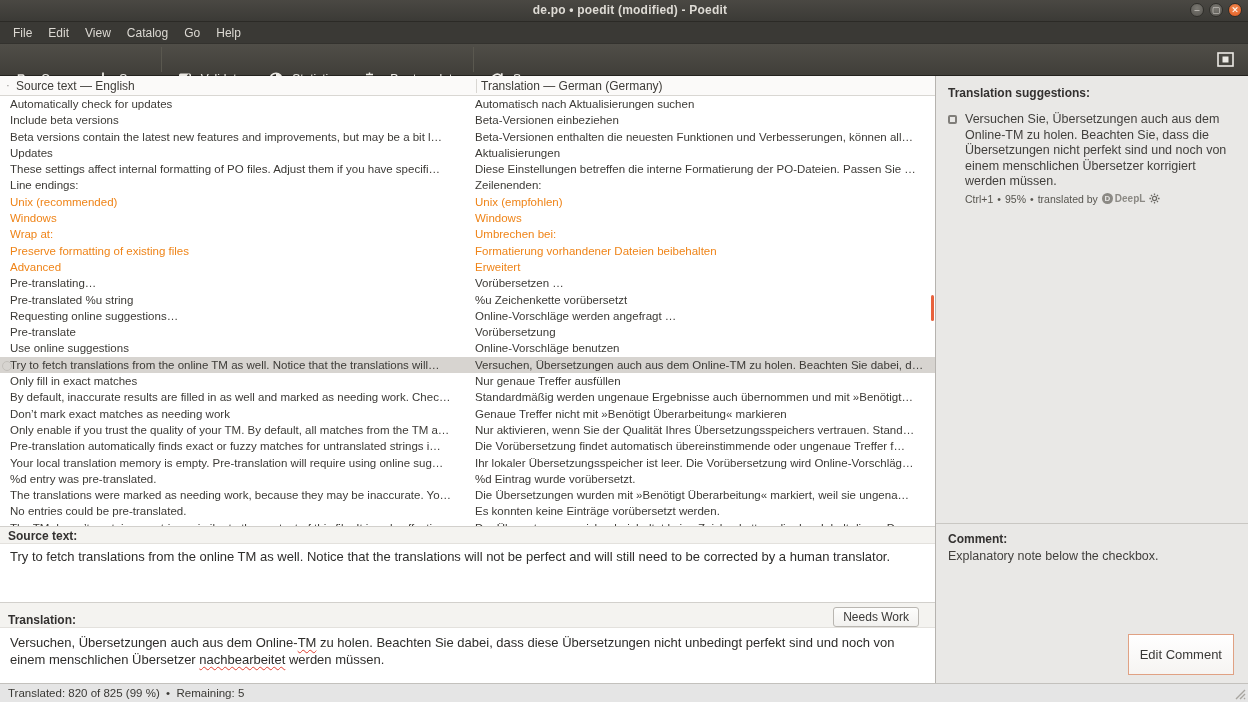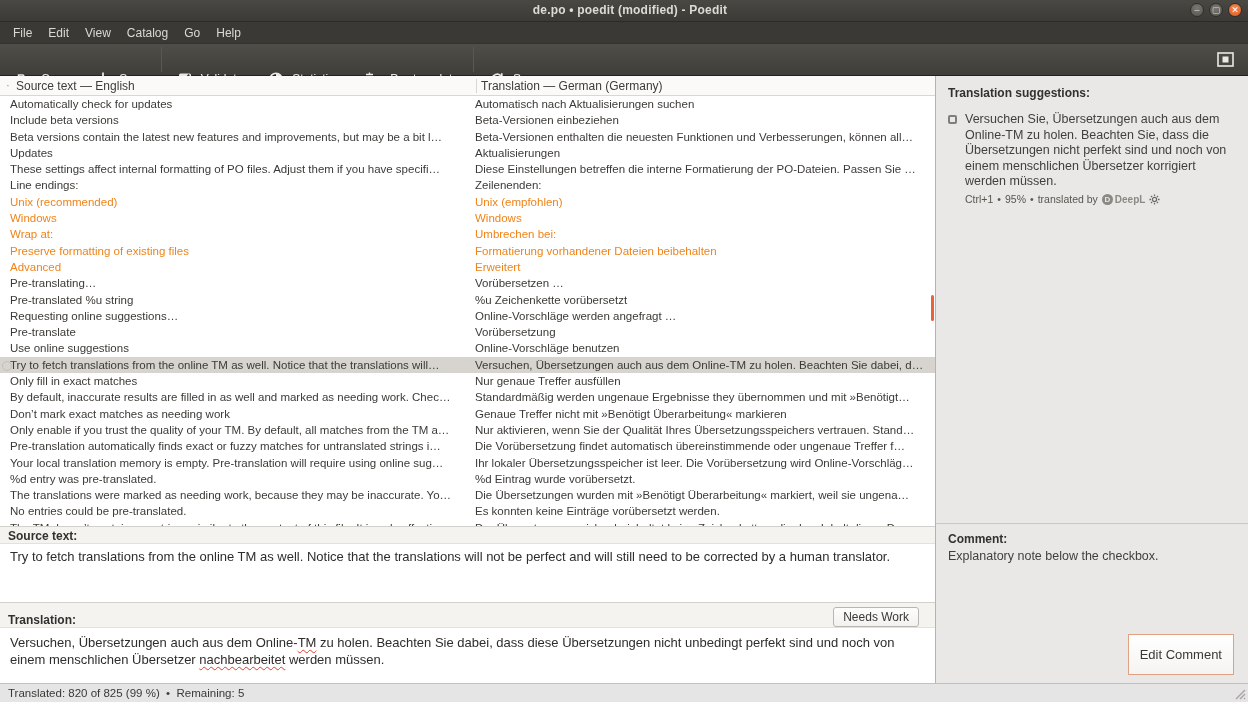--- a/index.html
+++ b/index.html
@@ -107,21 +107,21 @@
   .sugg-section{flex:1;padding:10px 12px 0 12px;min-height:0;}
   .sugg-label{font-size:12px;font-weight:bold;color:#333130;margin-bottom:12px;}
   .sugg-item{display:flex;gap:8px;}
   .sugg-bullet{
     flex:0 0 9px;width:9px;height:9px;margin-top:3px;
     border:2px solid #807e7a;border-radius:2px;background:transparent;
   }
   .sugg-text{font-size:12.5px;color:#413f3c;line-height:15.5px;max-width:272px;}
   .sugg-meta{
     margin:3px 0 0 17px;font-size:10.5px;color:#57554f;
-    display:flex;align-items:flex-end;gap:4px;
+    display:flex;align-items:center;gap:4px;
   }
   .deepl{display:flex;align-items:center;gap:2px;color:#8b8984;font-size:10px;font-weight:bold;}
   .deepl-mark{
     width:11px;height:11px;border-radius:50%;background:#8b8984;color:#e9e8e6;
     display:flex;align-items:center;justify-content:center;font-size:8px;font-weight:bold;
   }
   .comment-section{
     flex:0 0 160px;border-top:1px solid #c9c7c3;padding:8px 12px 8px 12px;
     display:flex;flex-direction:column;
   }
@@ -314,21 +314,21 @@
           <div class="row selected">
             <div class="cell src">Try to fetch translations from the online TM as well. Notice that the translations will…</div>
             <div class="cell trl">Versuchen, Übersetzungen auch aus dem Online-TM zu holen. Beachten Sie dabei, d…</div>
           </div>
           <div class="row">
             <div class="cell src">Only fill in exact matches</div>
             <div class="cell trl">Nur genaue Treffer ausfüllen</div>
           </div>
           <div class="row">
             <div class="cell src">By default, inaccurate results are filled in as well and marked as needing work. Chec…</div>
-            <div class="cell trl">Standardmäßig werden ungenaue Ergebnisse they übernommen und mit »Benötigt…</div>
+            <div class="cell trl">Standardmäßig werden ungenaue Ergebnisse auch übernommen und mit »Benötigt…</div>
           </div>
           <div class="row">
             <div class="cell src">Don’t mark exact matches as needing work</div>
             <div class="cell trl">Genaue Treffer nicht mit »Benötigt Überarbeitung« markieren</div>
           </div>
           <div class="row">
             <div class="cell src">Only enable if you trust the quality of your TM. By default, all matches from the TM a…</div>
             <div class="cell trl">Nur aktivieren, wenn Sie der Qualität Ihres Übersetzungsspeichers vertrauen. Stand…</div>
           </div>
           <div class="row">

